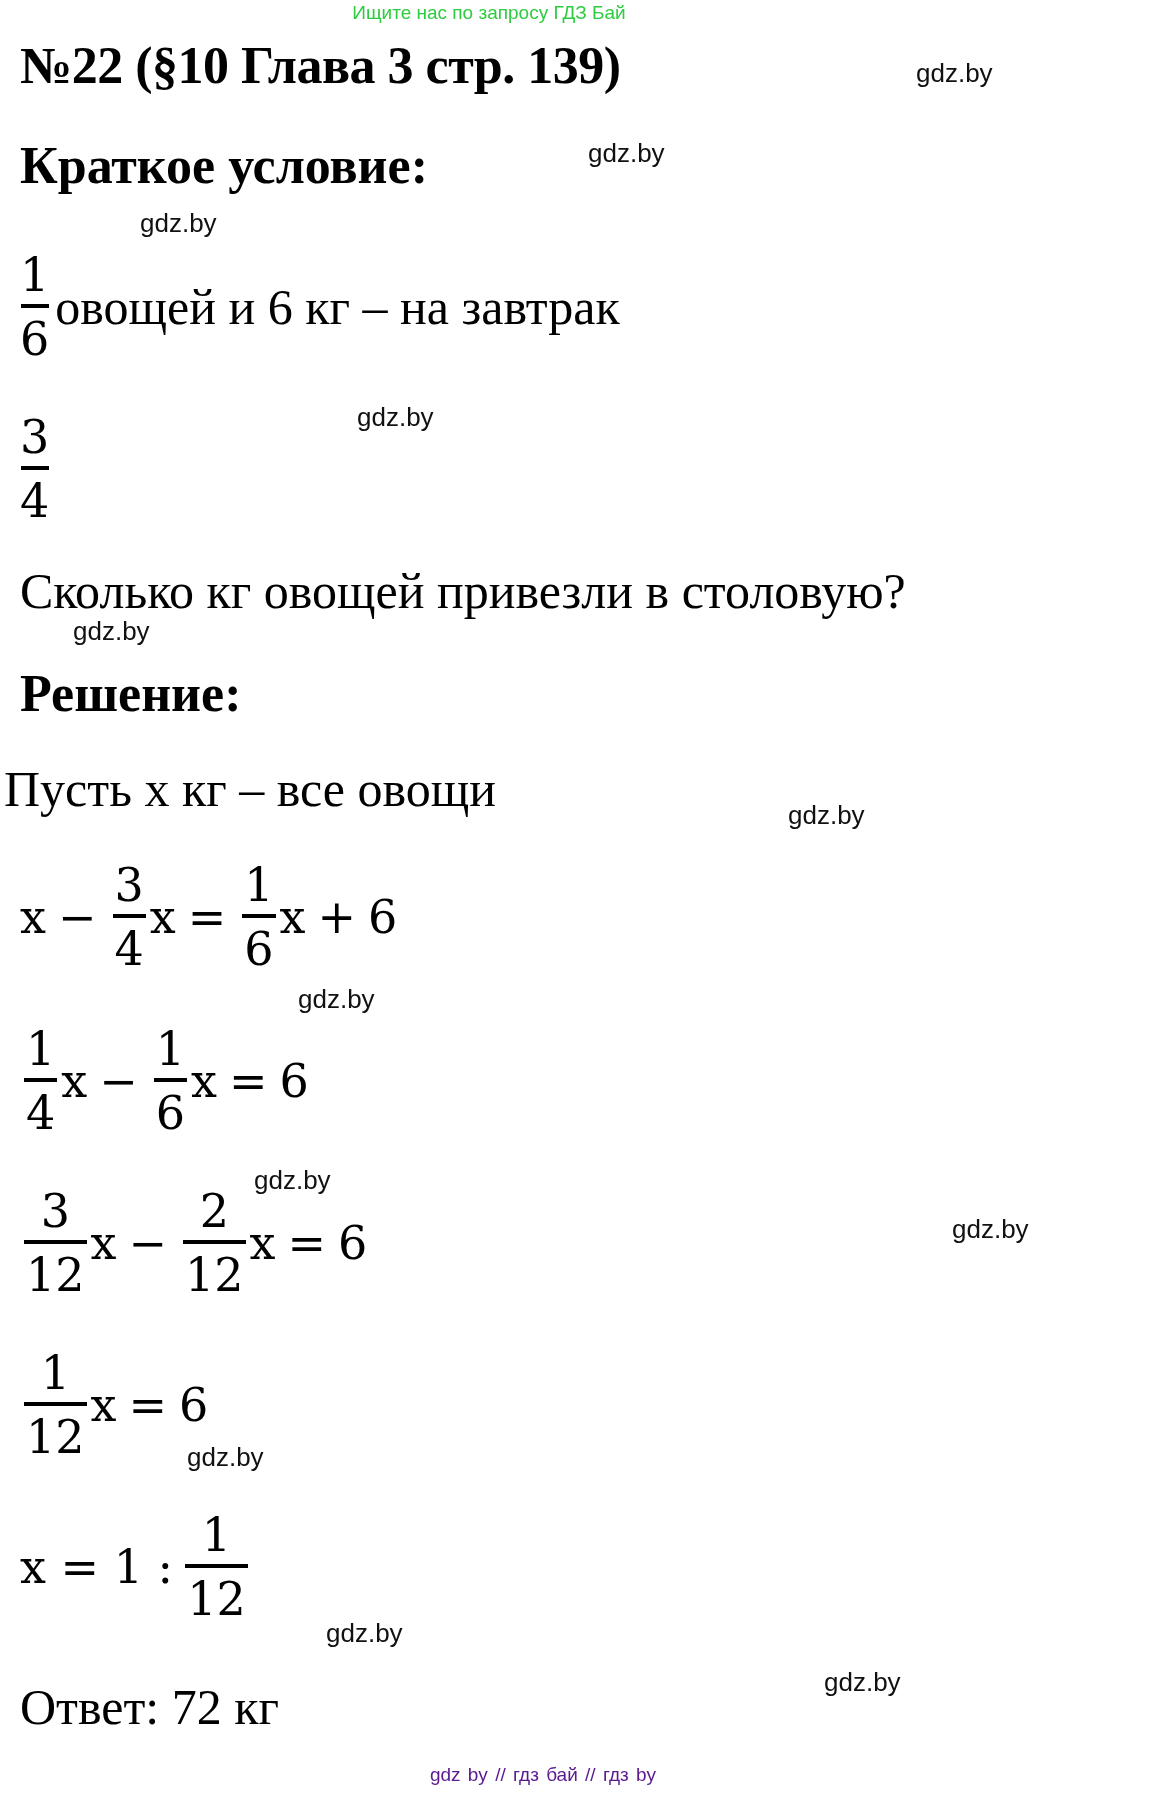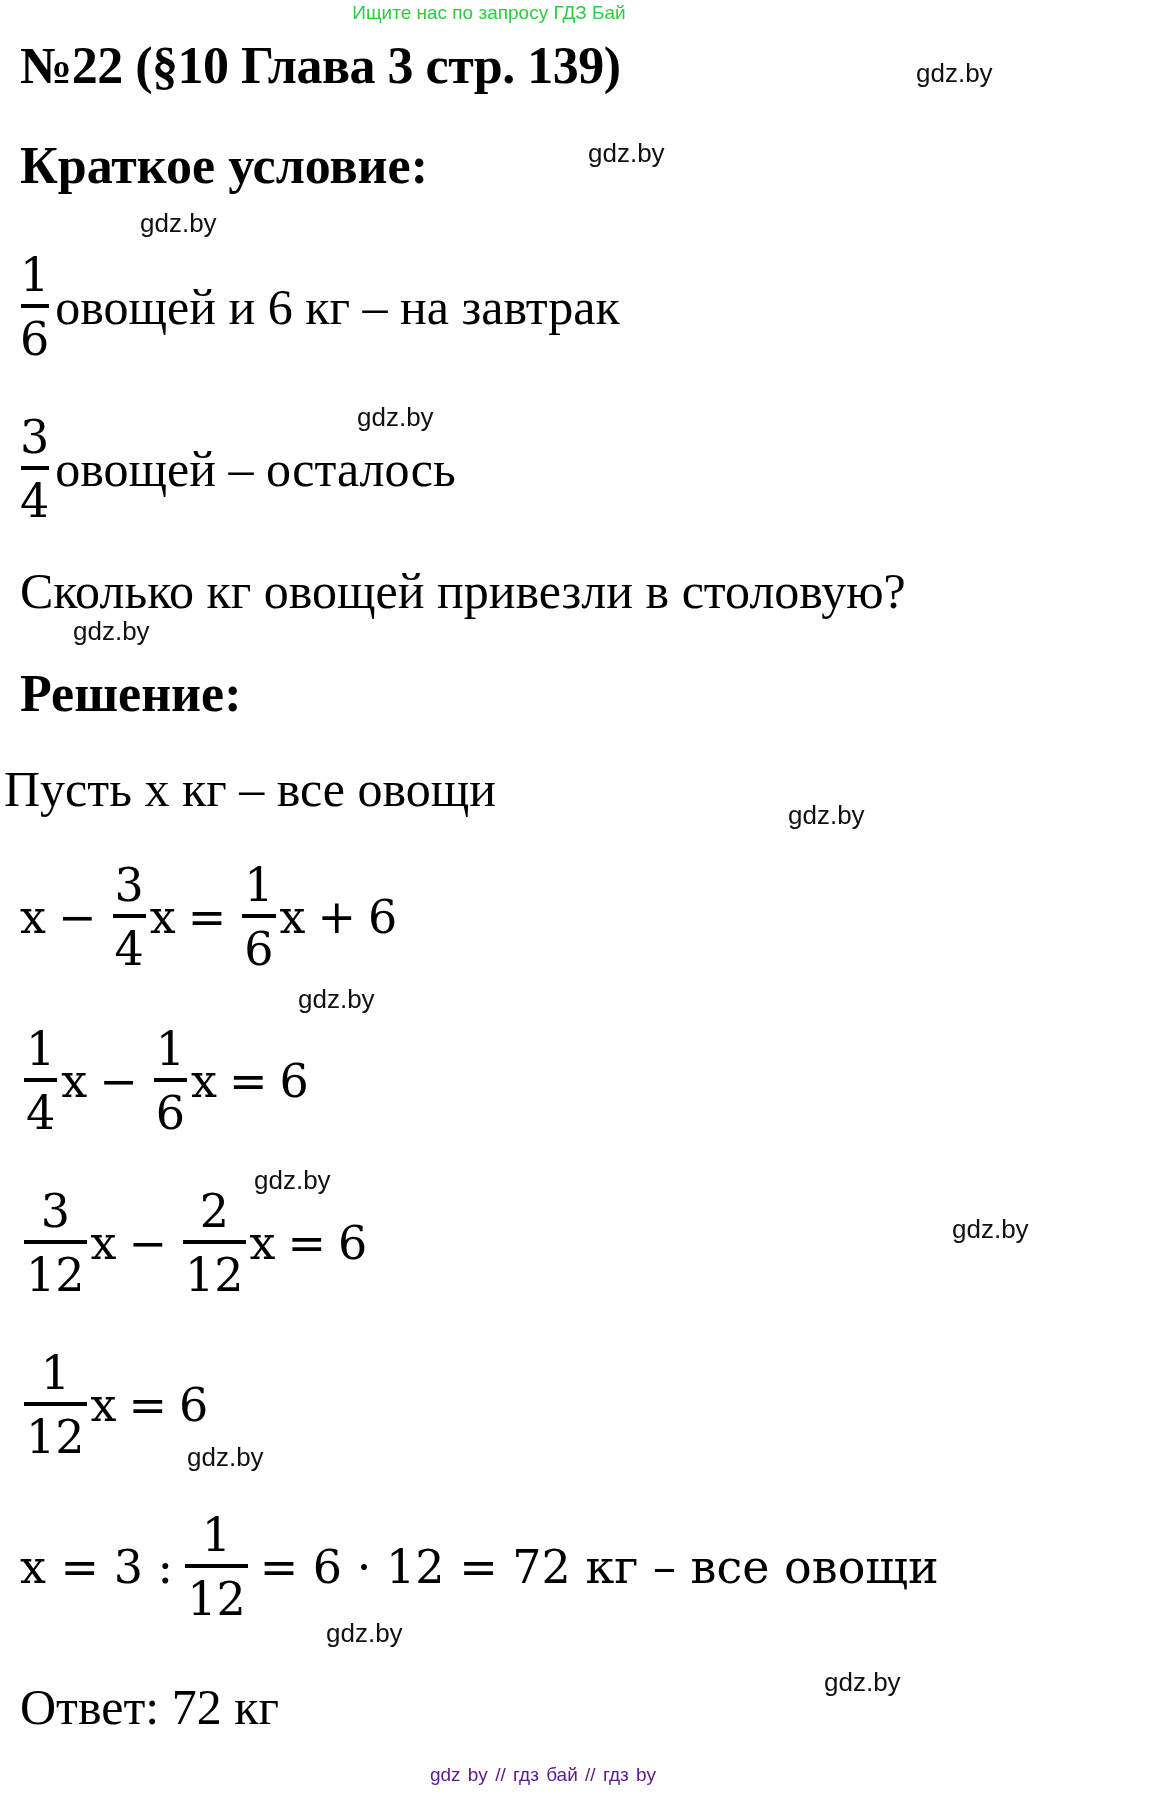--- a/index.html
+++ b/index.html
@@ -45,21 +45,20 @@
 </div>
 
 <div class="abs wm" style="left:357px; top:402px;">gdz.by</div>
 
 <div class="abs inline-frac-row" style="top:414px;">
   <span class="frac">
     <span class="num">3</span>
     <span class="bar"></span>
     <span class="den">4</span>
   </span>
-  <span class="body-text">овощей – осталось</span>
 </div>
 
 <div class="abs body-text" style="left:20px; top:562px;">Сколько кг овощей привезли в столовую?</div>
 <div class="abs wm" style="left:73px; top:616px;">gdz.by</div>
 
 <div class="abs h2" style="top:664px;">Решение:</div>
 
 <div class="abs body-text" style="left:4px; top:760px;">Пусть x кг – все овощи</div>
 <div class="abs wm" style="left:788px; top:800px;">gdz.by</div>
 
@@ -128,26 +127,25 @@
     <span class="bar"></span>
     <span class="den">12</span>
   </span>
   <span>x</span>
   <span class="op">=</span>
   <span>6</span>
 </div>
 <div class="abs wm" style="left:187px; top:1442px;">gdz.by</div>
 
 <div class="abs math" style="top:1512px;">
-  <span>x = 3 :</span>
+  <span>x = 1 :</span>
   <span class="frac" style="margin:0 12px;">
     <span class="num">1</span>
     <span class="bar"></span>
     <span class="den">12</span>
   </span>
-  <span>= 6 · 12 = 72 кг – все овощи</span>
 </div>
 <div class="abs wm" style="left:326px; top:1618px;">gdz.by</div>
 <div class="abs wm" style="left:824px; top:1667px;">gdz.by</div>
 
 <div class="abs body-text" style="left:20px; top:1678px;">Ответ: 72 кг</div>
 
 <div class="abs footer">gdz by  //  гдз бай  //  гдз by</div>
 
 </body></html>

